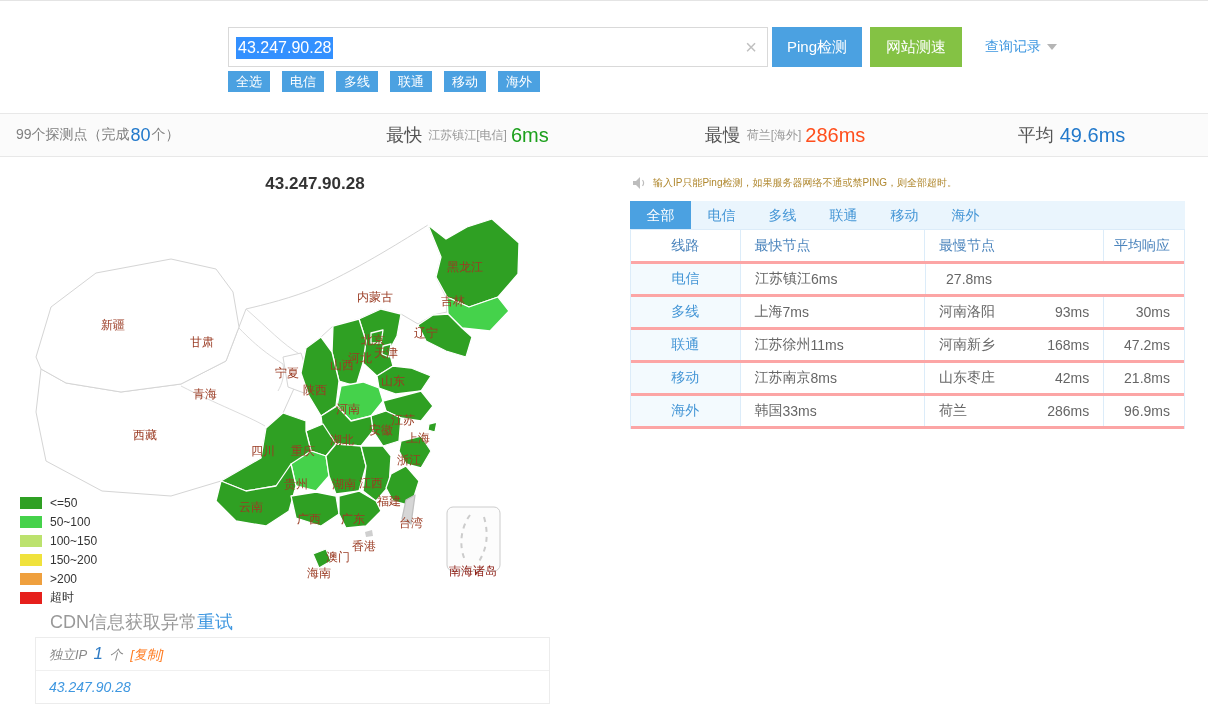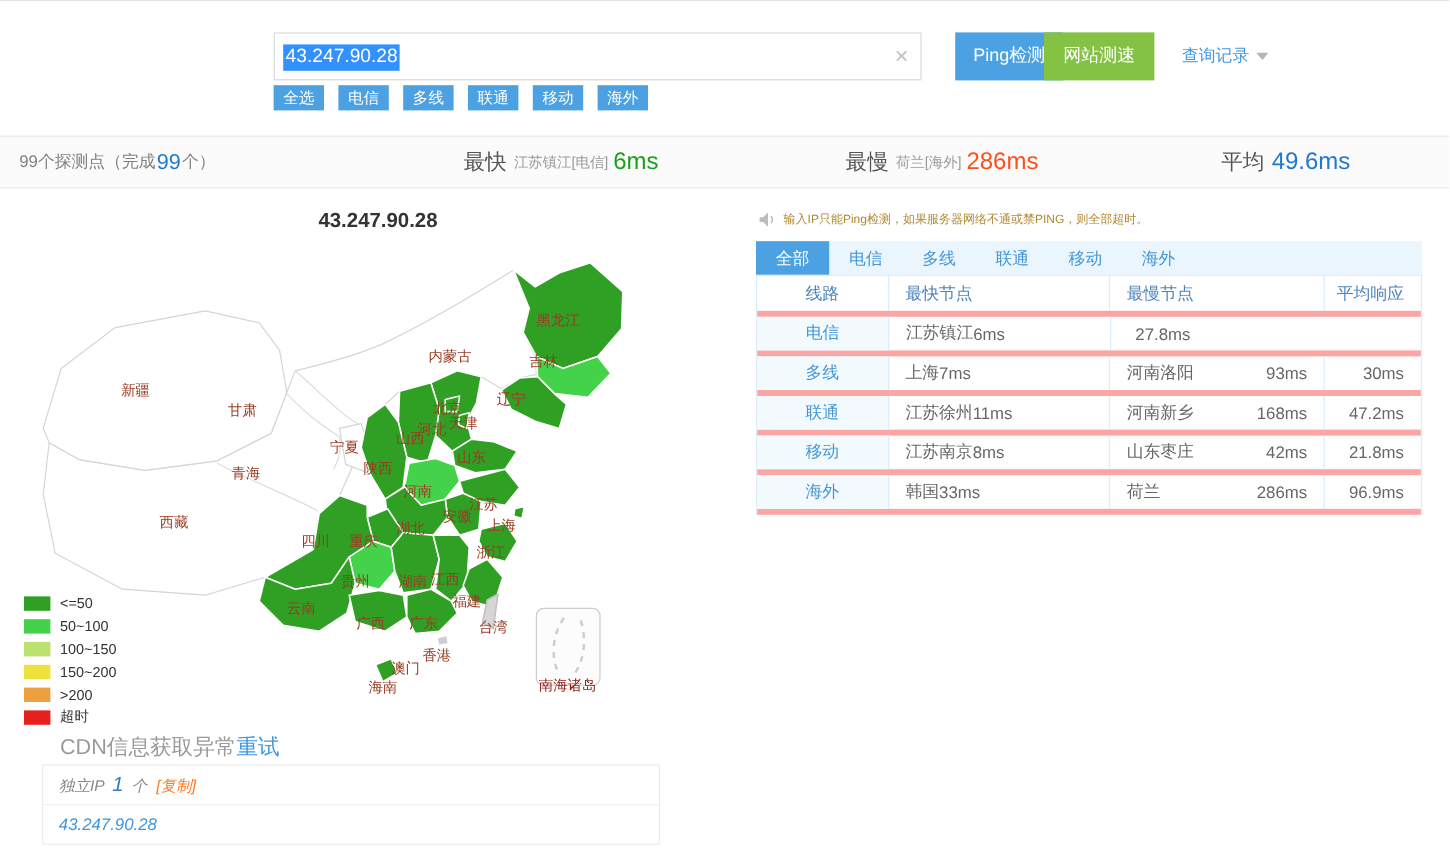--- a/index.html
+++ b/index.html
@@ -5,21 +5,21 @@
   * { margin:0; padding:0; box-sizing:border-box; }
   html,body { background:#fff; }
   body { font-family:"Liberation Sans","DejaVu Sans",sans-serif; color:#555; }
   .page { position:relative; width:1208px; height:721px; overflow:hidden; background:#fff; border-top:1px solid #e4e4e4; }
 
   
   .search-wrap { position:absolute; left:228px; top:26px; width:540px; height:40px; border:1px solid #d9d9d9; background:#fff; }
   .search-text { position:absolute; left:7px; top:9px; font-size:16px; line-height:22px; background:#3390ff; color:#fff; padding:0 2px; }
   .clear-x { position:absolute; right:10px; top:8px; font-size:20px; color:#c0c0c0; cursor:pointer; line-height:22px; }
   .btn { position:absolute; top:26px; height:40px; border:none; color:#fff; font-size:15px; text-align:center; line-height:40px; cursor:pointer; font-family:inherit; }
-  .btn-ping { left:796px; width:90px; background:#4ba1e1; }
+  .btn-ping { left:772px; width:90px; background:#4ba1e1; }
   .btn-speed { left:862px; width:92px; background:#84c244;margin-left:8px; }
   .history { position:absolute; left:985px; top:37px; font-size:14px; color:#3e97e0; cursor:pointer; }
   .history .caret { display:inline-block; width:0; height:0; border-left:5px solid transparent; border-right:5px solid transparent; border-top:6px solid #b5b5b5; margin-left:6px; vertical-align:middle; }
   .filters { position:absolute; left:228px; top:70px; display:flex; gap:12px; }
   .filter-btn { background:#4ba1e1; color:#fff; font-size:13px; padding:2px 8px; line-height:17px; cursor:pointer; white-space:nowrap; }
 
   
   .stats { position:absolute; left:0; top:112px; width:1208px; height:44px; background:#fbfbfb; border-top:1px solid #e8e8e8; border-bottom:1px solid #e8e8e8; display:flex; align-items:center; }
   .stat-cell { display:flex; align-items:center; justify-content:center; white-space:nowrap; }
   .stat-1 { width:300px; justify-content:flex-start; padding-left:16px; font-size:14px; color:#808080; }
@@ -56,21 +56,21 @@
   .ip-box-body { padding:8px 13px; font-size:14px; }
   .ip-link { color:#3e97e0; cursor:pointer; }
 
   
   .tip { position:absolute; left:632px; top:175px; font-size:10px; color:#b0882f; display:flex; align-items:center; }
   .tip svg { margin-right:6px; }
   .tabs { position:absolute; left:630px; top:200px; width:555px; height:28px; background:#eaf5fd; display:flex; }
   .tab { width:61px; height:28px; line-height:28px; text-align:center; font-size:14px; color:#4596d6; cursor:pointer; }
   .tab.active { background:#4ba1e1; color:#fff; }
   .ptable { position:absolute; left:630px; top:228px; width:555px; border:1px solid #dcecf9; border-bottom:none; font-size:14px; }
-  .trow { display:flex; border-bottom:5px solid #fca5a5; height:33px; align-items:center; }
+  .trow { display:flex; border-bottom:3px solid #fca5a5; height:33px; align-items:center; }
   .trow.head { height:34px; color:#4b84bc; }
   .c-line { width:110px; text-align:center; align-self:stretch; display:flex; align-items:center; justify-content:center; border-right:1px solid #dcecf9; }
   .trow:not(.head) .c-line { background:#f3fafe; color:#4596d6; }
   .c-fast { width:185px; display:flex; justify-content:flex-start; padding:0 14px; align-self:stretch; align-items:center; border-right:1px solid #dcecf9; color:#666; }
   .c-slow { width:180px; display:flex; justify-content:space-between; padding:0 14px; align-self:stretch; align-items:center; border-right:1px solid #dcecf9; color:#666; }
   .c-avg { width:80px; text-align:right; padding-right:14px; color:#666; }
   .trow.head .c-fast, .trow.head .c-slow { justify-content:flex-start; color:#4b84bc; }
   .trow.head .c-avg { color:#4b84bc; }
 </style>
 </head>
@@ -90,21 +90,21 @@
     <span class="filter-btn">电信</span>
     <span class="filter-btn">多线</span>
     <span class="filter-btn">联通</span>
     <span class="filter-btn">移动</span>
     <span class="filter-btn">海外</span>
   </div>
 
   <div class="stats">
     <div class="stat-cell stat-1">
       <span>99个探测点（完成</span>
-        <span class="n-blue">99</span>
+        <span class="n-blue">80</span>
         <span>个）</span>
     </div>
     <div class="stat-cell stat-2">
       <span class="stat-big-label">最快</span>
       <span class="stat-node">江苏镇江[电信]</span>
       <span class="v-green">6ms</span>
     </div>
     <div class="stat-cell stat-3">
       <span class="stat-big-label">最慢</span>
       <span class="stat-node">荷兰[海外]</span>

